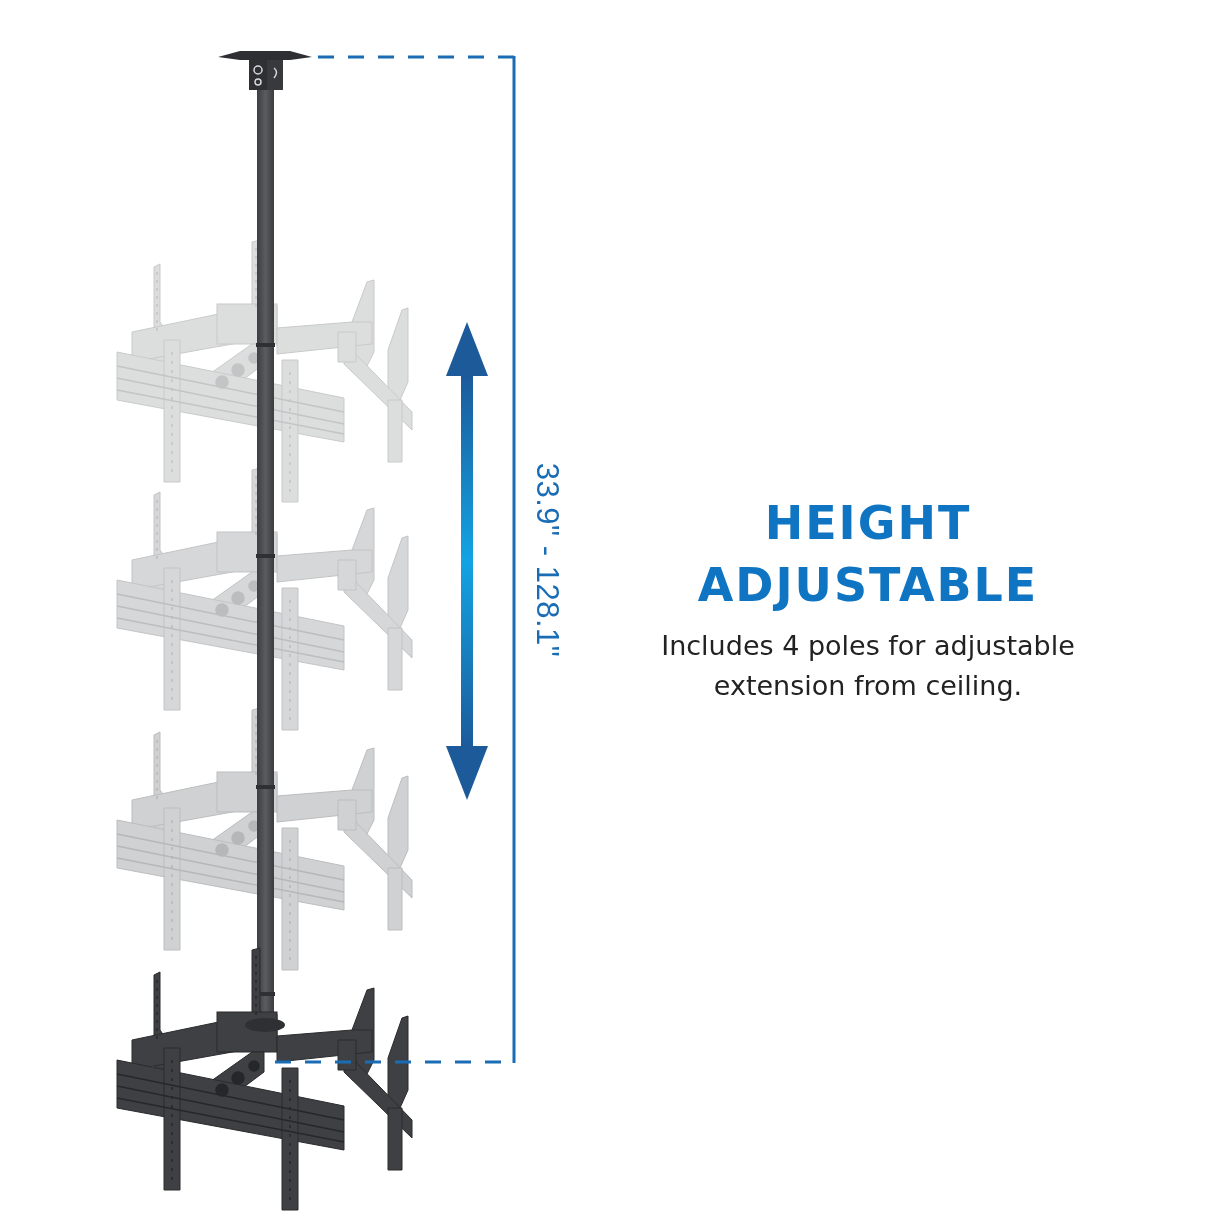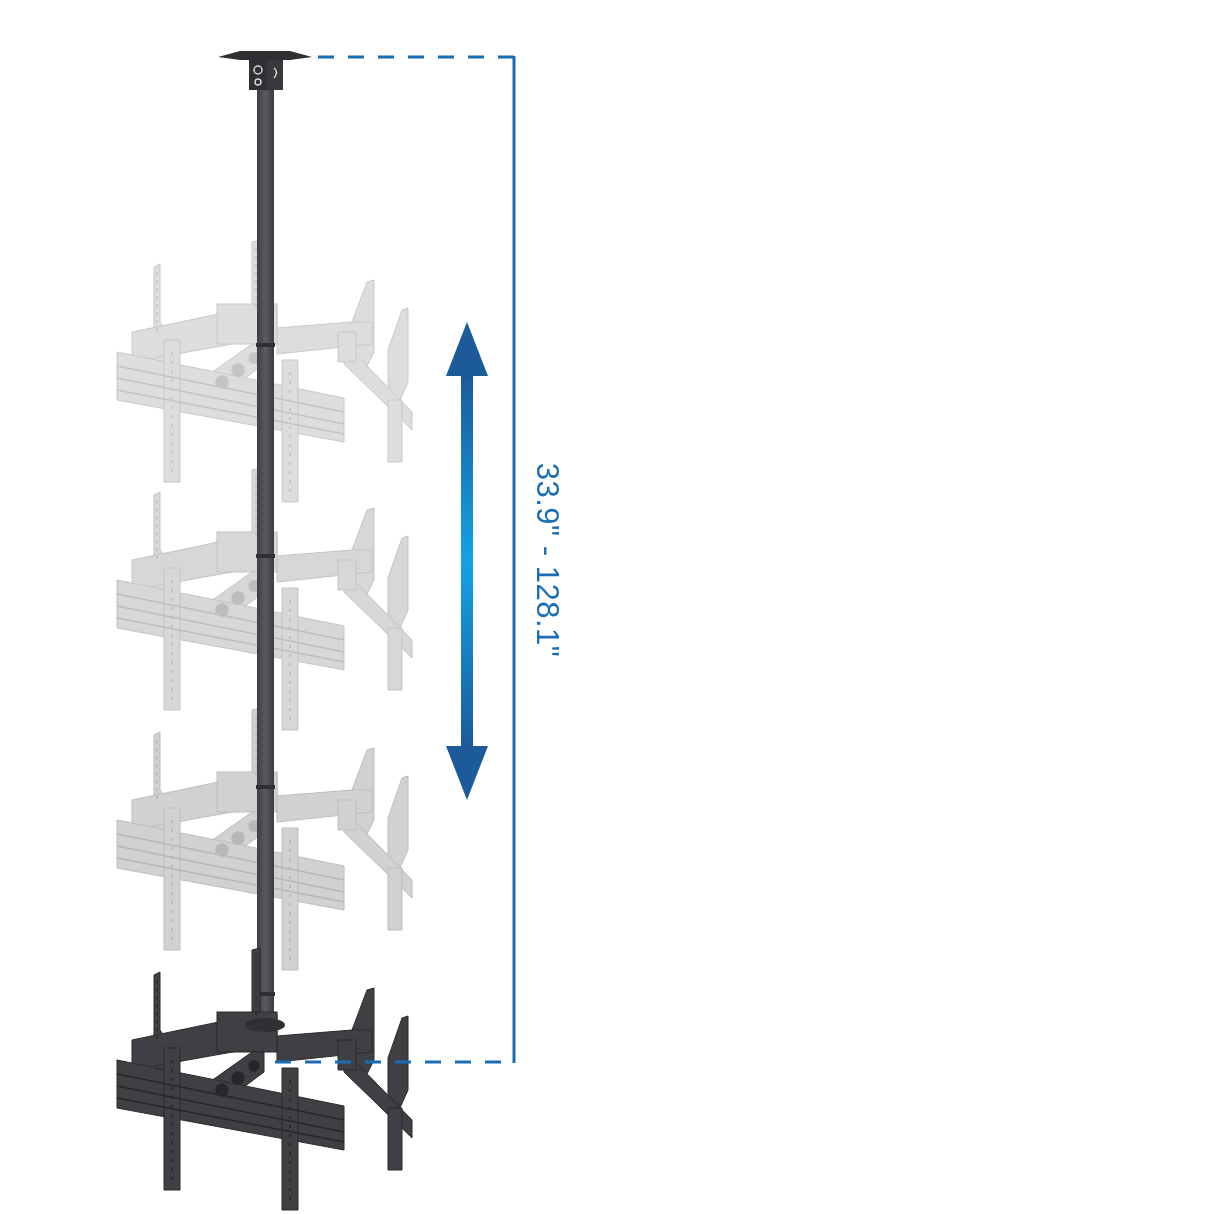--- a/index.html
+++ b/index.html
@@ -167,14 +167,24 @@
 
     <g>
       <polygon points="467,322 446,376 488,376" fill="#1c5a9a"></polygon>
       <rect x="461" y="374" width="12" height="374" fill="url(#arrowGrad)"></rect>
       <polygon points="446,746 488,746 467,800" fill="#1c5a9a"></polygon>
     </g>
   </svg>
 
   <div class="dim-label">33.9" - 128.1"</div>
 
+  <div class="copy-block">
+    <h1 class="headline">
+      <span>HEIGHT</span><br>
+      <span>ADJUSTABLE</span>
+    </h1>
+    <p class="subtext">
+      <span>Includes 4 poles for adjustable</span><br>
+      <span>extension from ceiling.</span>
+    </p>
+  </div>
 
 </div>
 
 </body></html>

